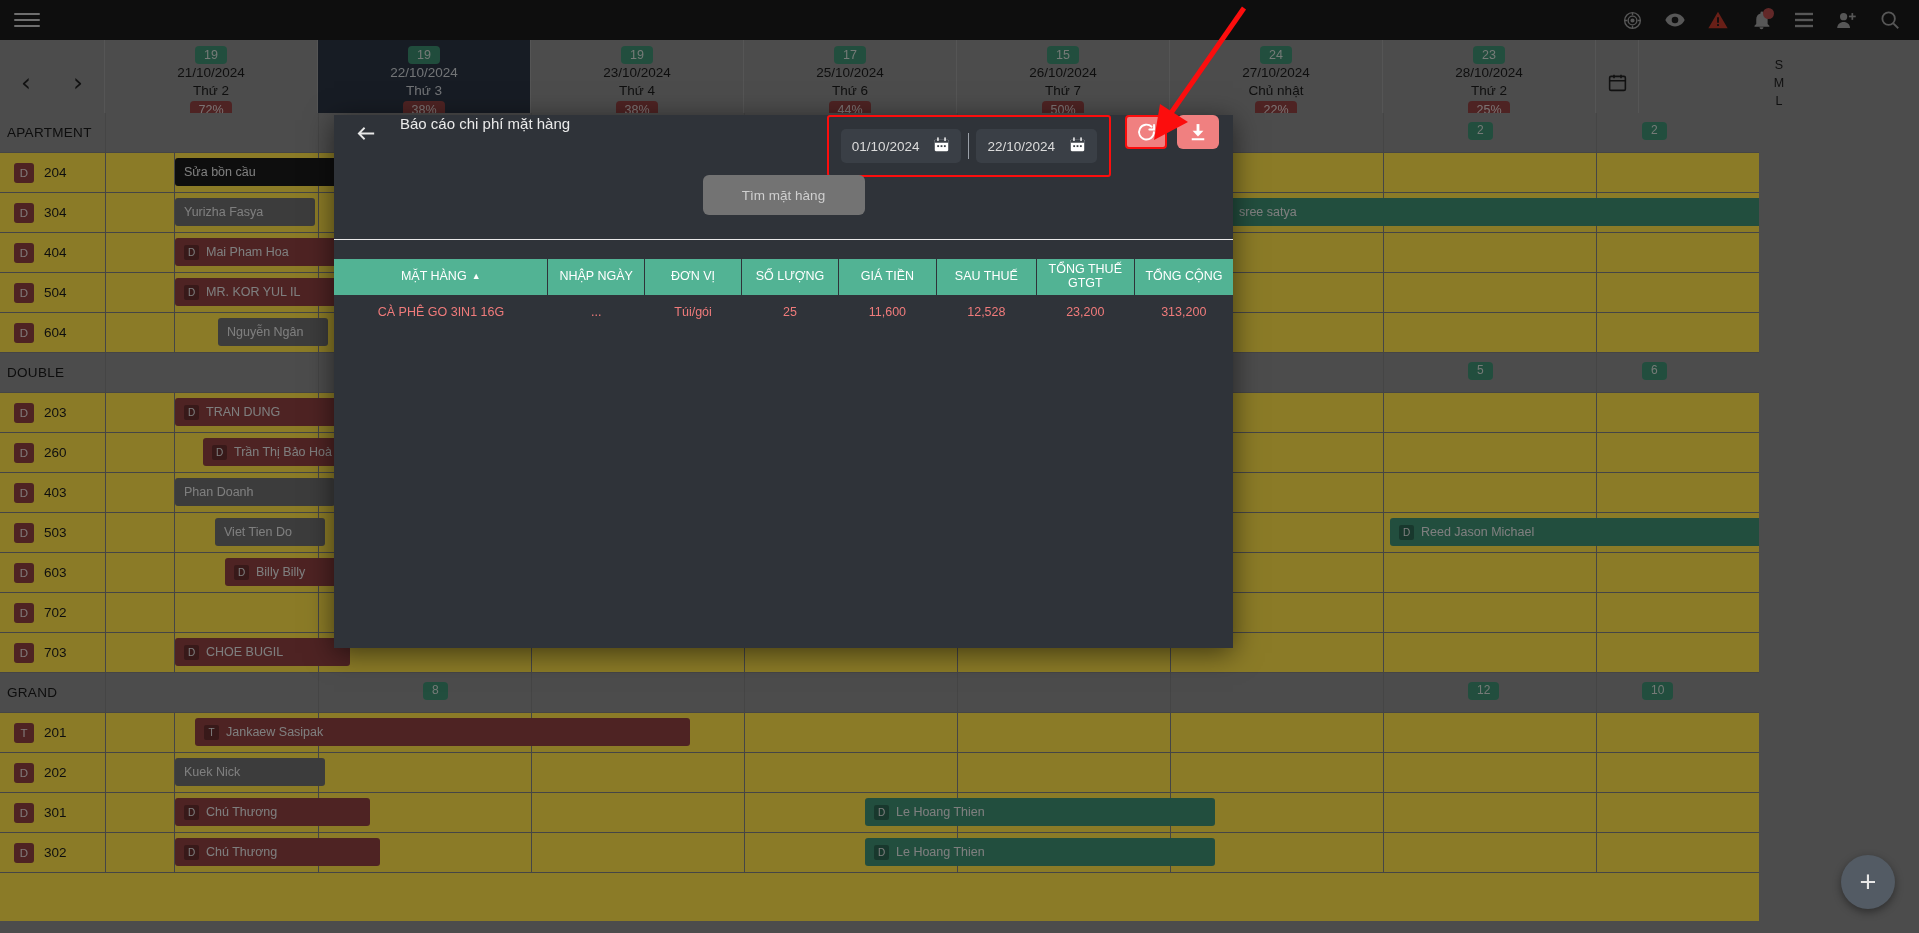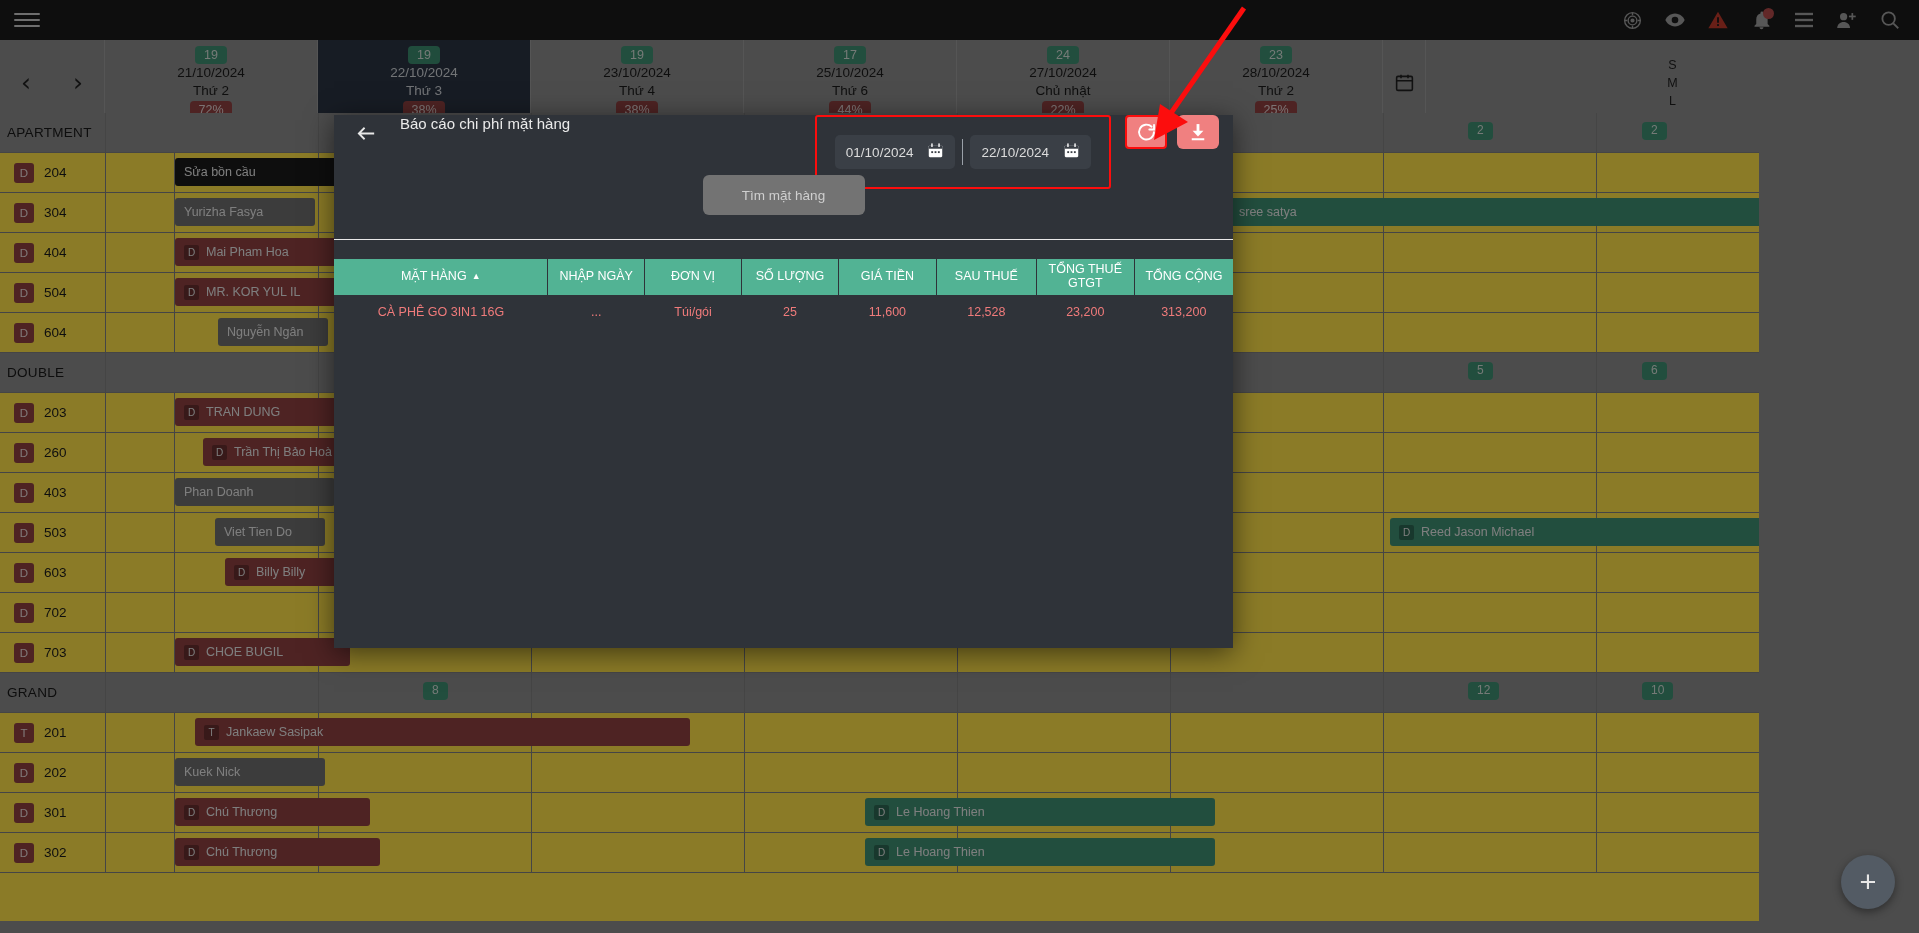--- a/index.html
+++ b/index.html
@@ -84,21 +84,21 @@
   .overlay { position: absolute; inset: 0; background: rgba(0,0,0,.45); }
   .modal { position: absolute; left: 334px; top: 115px; width: 899px; height: 533px;
     background: #2f3339; box-shadow: 0 5px 26px rgba(0,0,0,.55); display: flex;
     flex-direction: column; }
   .mhead { height: 50px; display: flex; align-items: flex-start; padding: 0 0 0 14px; }
   .backbtn { width: 36px; height: 36px; display: flex; align-items: center;
     justify-content: center; color: #e8e8e8; cursor: pointer; }
   .mtitle { font-size: 15px; color: #eaeaea; margin-left: 16px; }
   .mhead-spacer { flex: 1; }
   .date-group { display: flex; align-items: center; border: 2.5px solid #fc0d0d;
-    border-radius: 3px; padding: 18px; gap: 0; }
+    border-radius: 3px; padding: 12px; gap: 0; }
   .date-field { display: flex; align-items: center; gap: 14px; background: #3a3f46;
     border-radius: 5px; padding: 7px 11px; cursor: pointer; }
   .date-field span { font-size: 13.5px; color: #dcdcdc; }
   .date-sep { width: 1px; height: 26px; background: #9aa0a8; margin: 0 7px; }
   .iconbtn { width: 42px; height: 34px; border-radius: 6px; background: #f08080;
     display: flex; align-items: center; justify-content: center; cursor: pointer;
     color: #fff; margin-left: 12px; }
   .iconbtn.hl { border: 2.5px solid #fc0d0d; border-radius: 4px; margin-left: 14px; }
   .iconbtn.dl { margin-left: 10px; margin-right: 14px; }
 
@@ -212,20 +212,26 @@
           <div class="cnt-badge">19</div>
           <div class="d-date">23/10/2024</div>
           <div class="d-dow">Thứ 4</div>
           <div class="pct-badge">38%</div>
         </div>
         <div class="daycell">
           <div class="cnt-badge">17</div>
           <div class="d-date">25/10/2024</div>
           <div class="d-dow">Thứ 6</div>
           <div class="pct-badge">44%</div>
+        </div>
+        <div class="daycell">
+          <div class="cnt-badge">15</div>
+          <div class="d-date">26/10/2024</div>
+          <div class="d-dow">Thứ 7</div>
+          <div class="pct-badge">50%</div>
         </div>
         <div class="daycell">
           <div class="cnt-badge">24</div>
           <div class="d-date">27/10/2024</div>
           <div class="d-dow">Chủ nhật</div>
           <div class="pct-badge">22%</div>
         </div>
         <div class="daycell">
           <div class="cnt-badge">23</div>
           <div class="d-date">28/10/2024</div>

